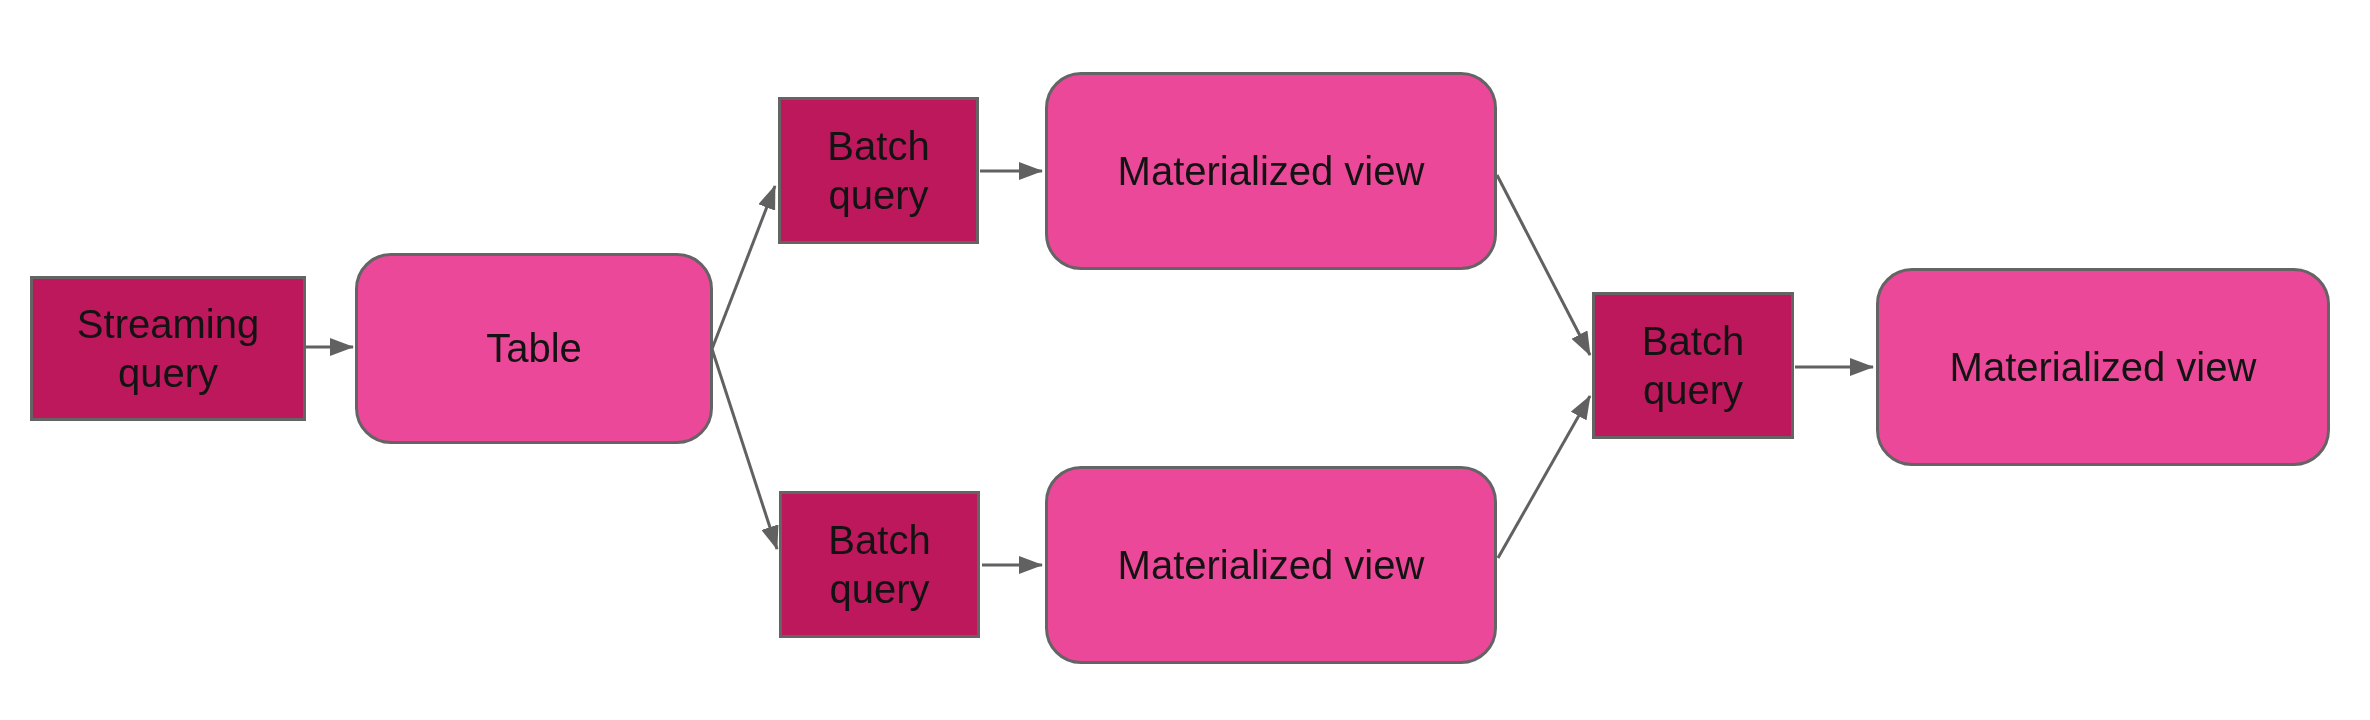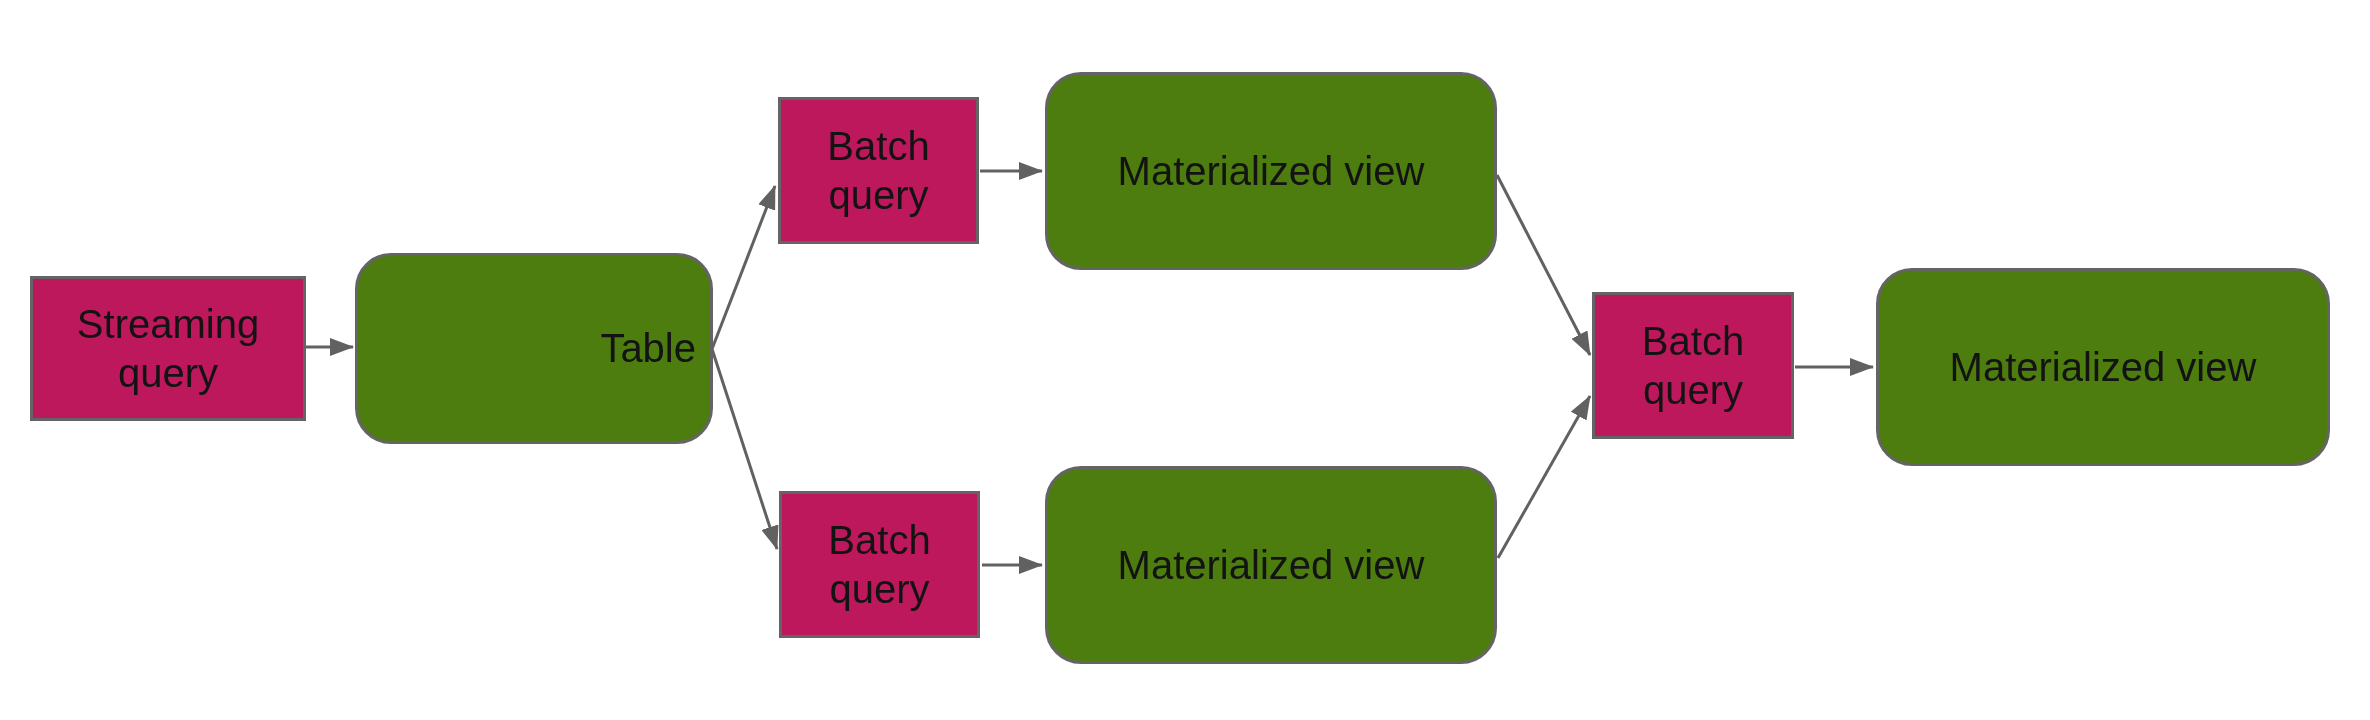--- a/index.html
+++ b/index.html
@@ -33,21 +33,21 @@
     line-height: 1.22;
     color: #131313;
     padding: 6px 14px;
   }
   .node-yellow {
     background: #be185d;
     border: 3px solid #646464;
     border-radius: 0;
   }
   .node-green {
-    background: #4d7c0f;
+    background: #ec4899;
     border: 3px solid #646464;
     border-radius: 36px;
   }
   .edge-line {
     stroke: #616161;
     stroke-width: 3;
     fill: none;
   }
 </style>
 </head>
@@ -68,21 +68,21 @@
     <line class="edge-line" x1="982" y1="565" x2="1042" y2="565" marker-end="url(#arrow)"></line>
     <line class="edge-line" x1="1497" y1="175" x2="1590" y2="355" marker-end="url(#arrow)"></line>
     <line class="edge-line" x1="1498" y1="558" x2="1590" y2="396" marker-end="url(#arrow)"></line>
     <line class="edge-line" x1="1795" y1="367" x2="1873" y2="367" marker-end="url(#arrow)"></line>
   </svg>
 
   <div class="node node-yellow" style="left:30px; top:276px; width:276px; height:145px;">
     <span>Streaming query</span>
   </div>
 
-  <div class="node node-green" style="left:355px; top:253px; width:358px; height:191px;justify-content:flex-end;">
+  <div class="node node-green" style="left:355px; top:253px; width:358px; height:191px;">
     <span>Table</span>
   </div>
 
   <div class="node node-yellow" style="left:778px; top:97px; width:201px; height:147px;">
     <span>Batch query</span>
   </div>
 
   <div class="node node-green" style="left:1045px; top:72px; width:452px; height:198px;">
     <span>Materialized view</span>
   </div>

